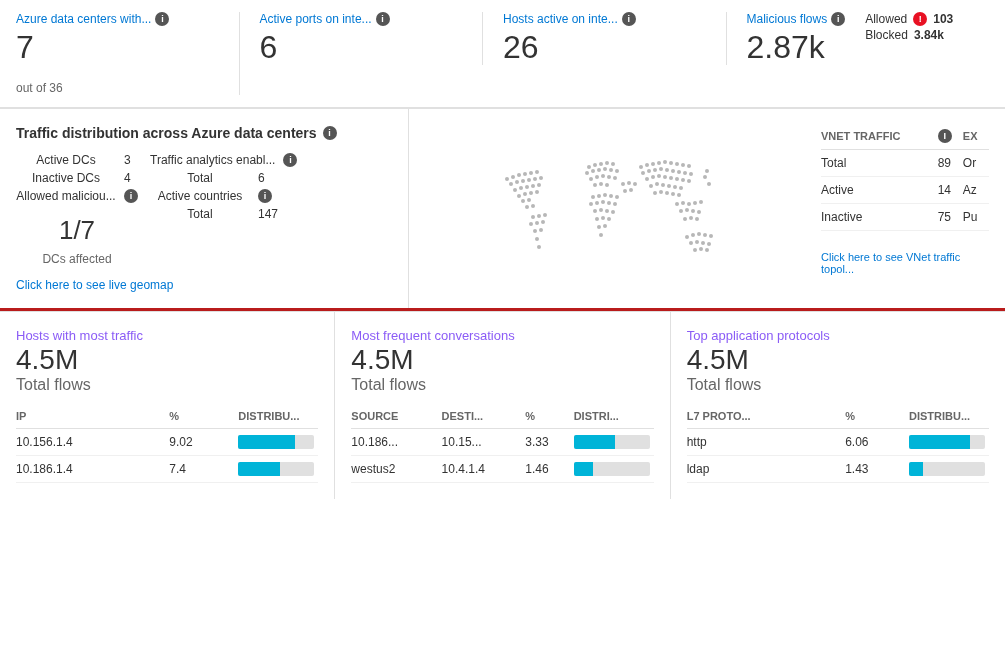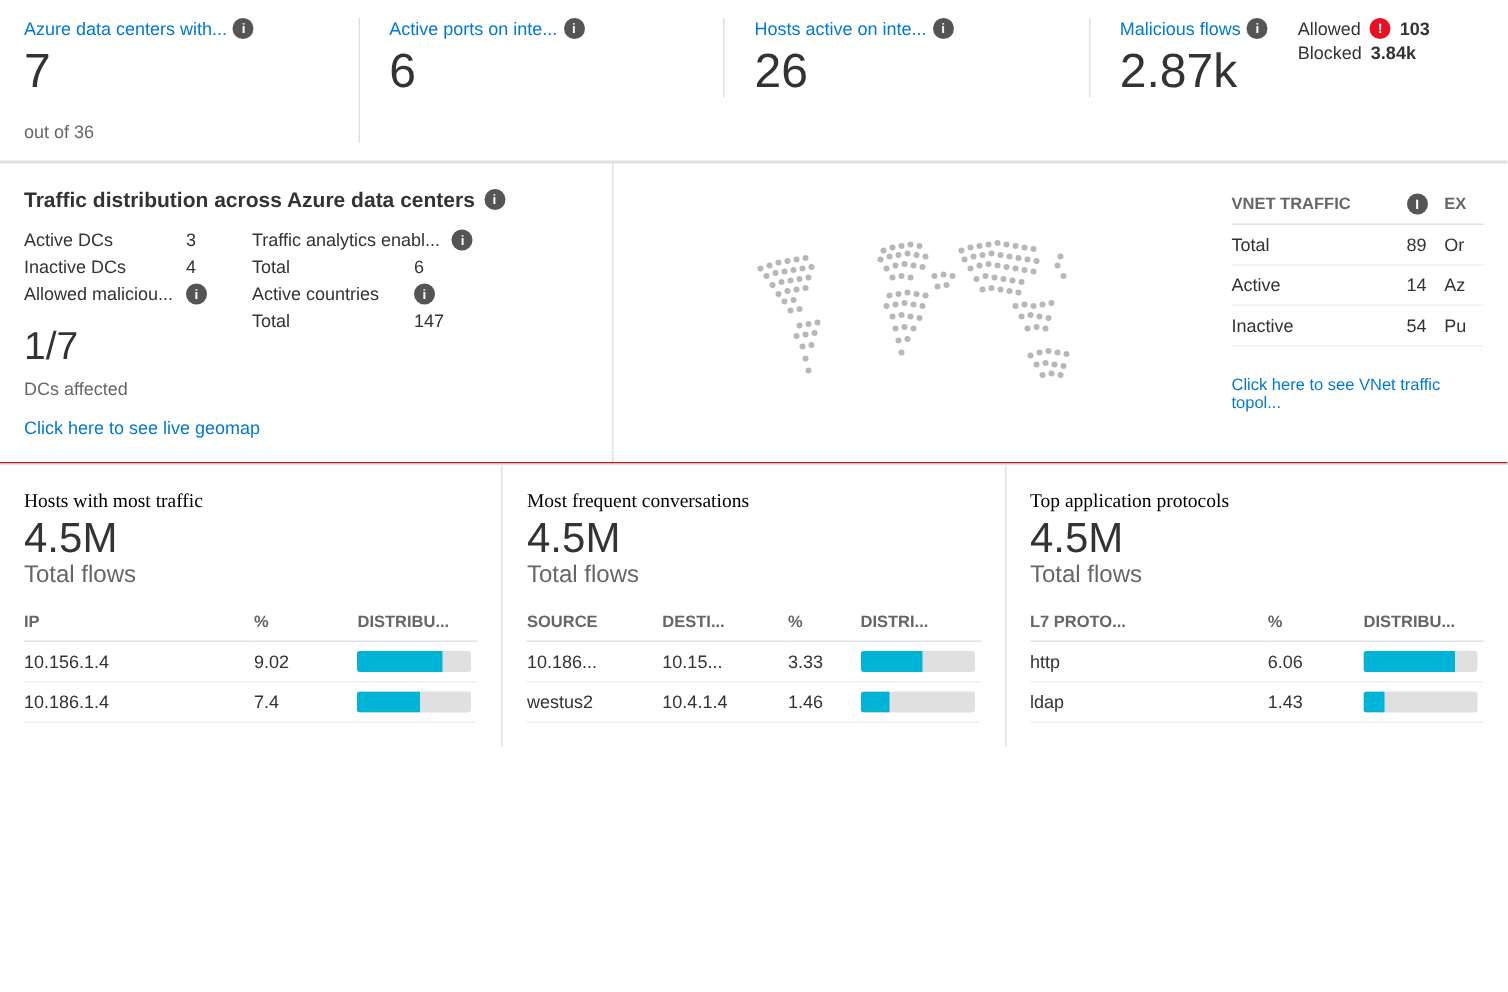--- a/index.html
+++ b/index.html
@@ -79,41 +79,42 @@
       font-weight: bold;
     }
     .badge-value {
       font-weight: 600;
       font-size: 12px;
     }
 
     
     .main-content {
       display: flex;
-      border-bottom: 1px solid #b91c1c;
+      border-bottom: 3px solid #b91c1c;
     }
     
     
     .traffic-section {
       flex: 1;
       padding: 16px;
       border-right: 1px solid #e0e0e0;
     }
     .section-title {
       font-size: 14px;
       font-weight: 600;
       color: #333;
       margin-bottom: 12px;
       display: flex;
       align-items: center;
       gap: 6px;
     }
     .traffic-stats {
       display: flex;
-      gap: 30px;
+      gap: 12px;
+      text-align: center;
     }
     .stat-col {
       display: flex;
       flex-direction: column;
       gap: 4px;
     }
     .stat-row {
       display: flex;
       align-items: center;
       gap: 8px;
@@ -165,23 +166,22 @@
     .bottom-panel {
       flex: 1;
       padding: 16px;
       border-right: 1px solid #e0e0e0;
     }
     .bottom-panel:last-child {
       border-right: none;
     }
     .panel-title {
       font-size: 13px;
-      color: #000000;
+      color: #8b5cf6;
       margin-bottom: 2px;
-      font-family: Liberation Serif, serif;
     }
     .panel-total {
       font-size: 28px;
       font-weight: 300;
       color: #333;
       line-height: 1.1;
     }
     .panel-flows {
       font-size: 16px;
       color: #666;
@@ -519,21 +519,21 @@
           <td>89</td>
           <td>Or</td>
         </tr>
         <tr>
           <td>Active</td>
           <td>14</td>
           <td>Az</td>
         </tr>
         <tr>
           <td>Inactive</td>
-          <td>54</td>
+          <td>75</td>
           <td>Pu</td>
         </tr>
       </tbody>
     </table>
     <a class="link-text" href="#" style="font-size:11px; margin-top:20px;">Click here to see VNet traffic topol...</a>
   </div>
 </div>
 
 <hr class="divider">
 

